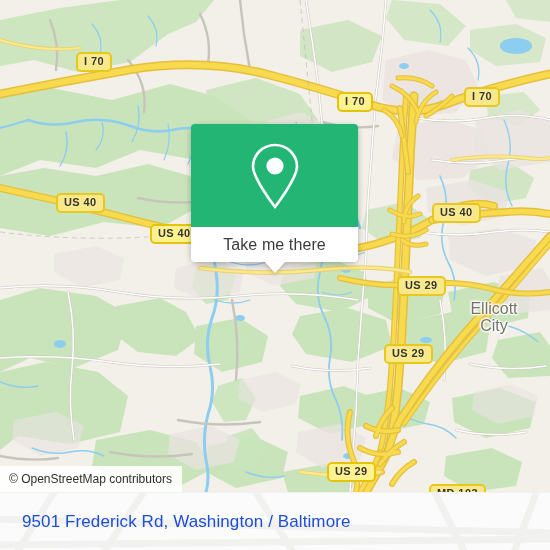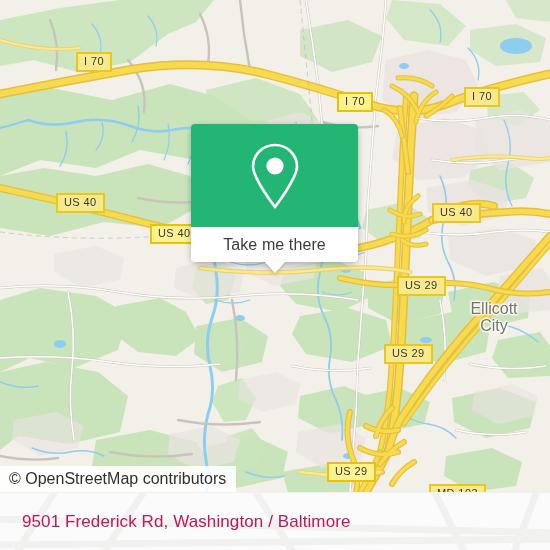--- a/index.html
+++ b/index.html
@@ -12,24 +12,24 @@
 
   
   #map{position:absolute;left:0;top:0;width:550px;height:492px;overflow:hidden;background:#f3f0e9;}
   #map svg{display:block;}
 
   
   .shield{
     position:absolute;
     background:#f7e98a;
     border:2px solid #e8c81f;
-    border-radius:0;
+    border-radius:5px;
     color:#3a3320;
     font-size:11px;
-    font-weight:normal;
+    font-weight:bold;
     letter-spacing:.4px;
     padding:1px 6px 2px 6px;
     line-height:13px;
     white-space:nowrap;
     box-sizing:border-box;
     text-shadow:0 0 2px #fdf7c9;
   }
   .shield.bright{background:#fdf28d;border-color:#e6c20d;}
 
   
@@ -74,38 +74,38 @@
     filter:drop-shadow(0 2px 2px rgba(0,0,0,.18));
   }
 
   
   #osm{
     position:absolute;left:0;top:466px;height:26px;
     background:rgba(255,255,255,.88);
     display:flex;align-items:center;
     padding:0 10px 0 9px;
     box-sizing:border-box;
-    color:#2f2f2f;font-size:16px;
+    color:#2f2f2f;font-size:12px;
   }
 
   
   #footer{
     position:absolute;left:0;top:492px;width:550px;height:58px;
     background:#fbfbfb;
     display:flex;align-items:center;justify-content:space-between;
     padding:0 14px 0 22px;box-sizing:border-box;
     overflow:hidden;
     border-top:1px solid rgba(0,0,0,.04);
   }
   #footer-watermark{
     position:absolute;left:0;top:0;width:550px;height:58px;opacity:.5;pointer-events:none;
   }
   #addr{
     position:relative;z-index:2;
-    color:#be185d;font-size:17px;letter-spacing:.1px;white-space:nowrap;
+    color:#1d4ed8;font-size:17px;letter-spacing:.1px;white-space:nowrap;
   }
   #logo{position:relative;z-index:2;display:flex;align-items:center;gap:2px;}
   #logo-word{
     color:#1b1b1b;font-size:29px;font-weight:bold;letter-spacing:-.6px;line-height:29px;
   }
 </style>
 </head>
 <body>
 
 <div id="app">

